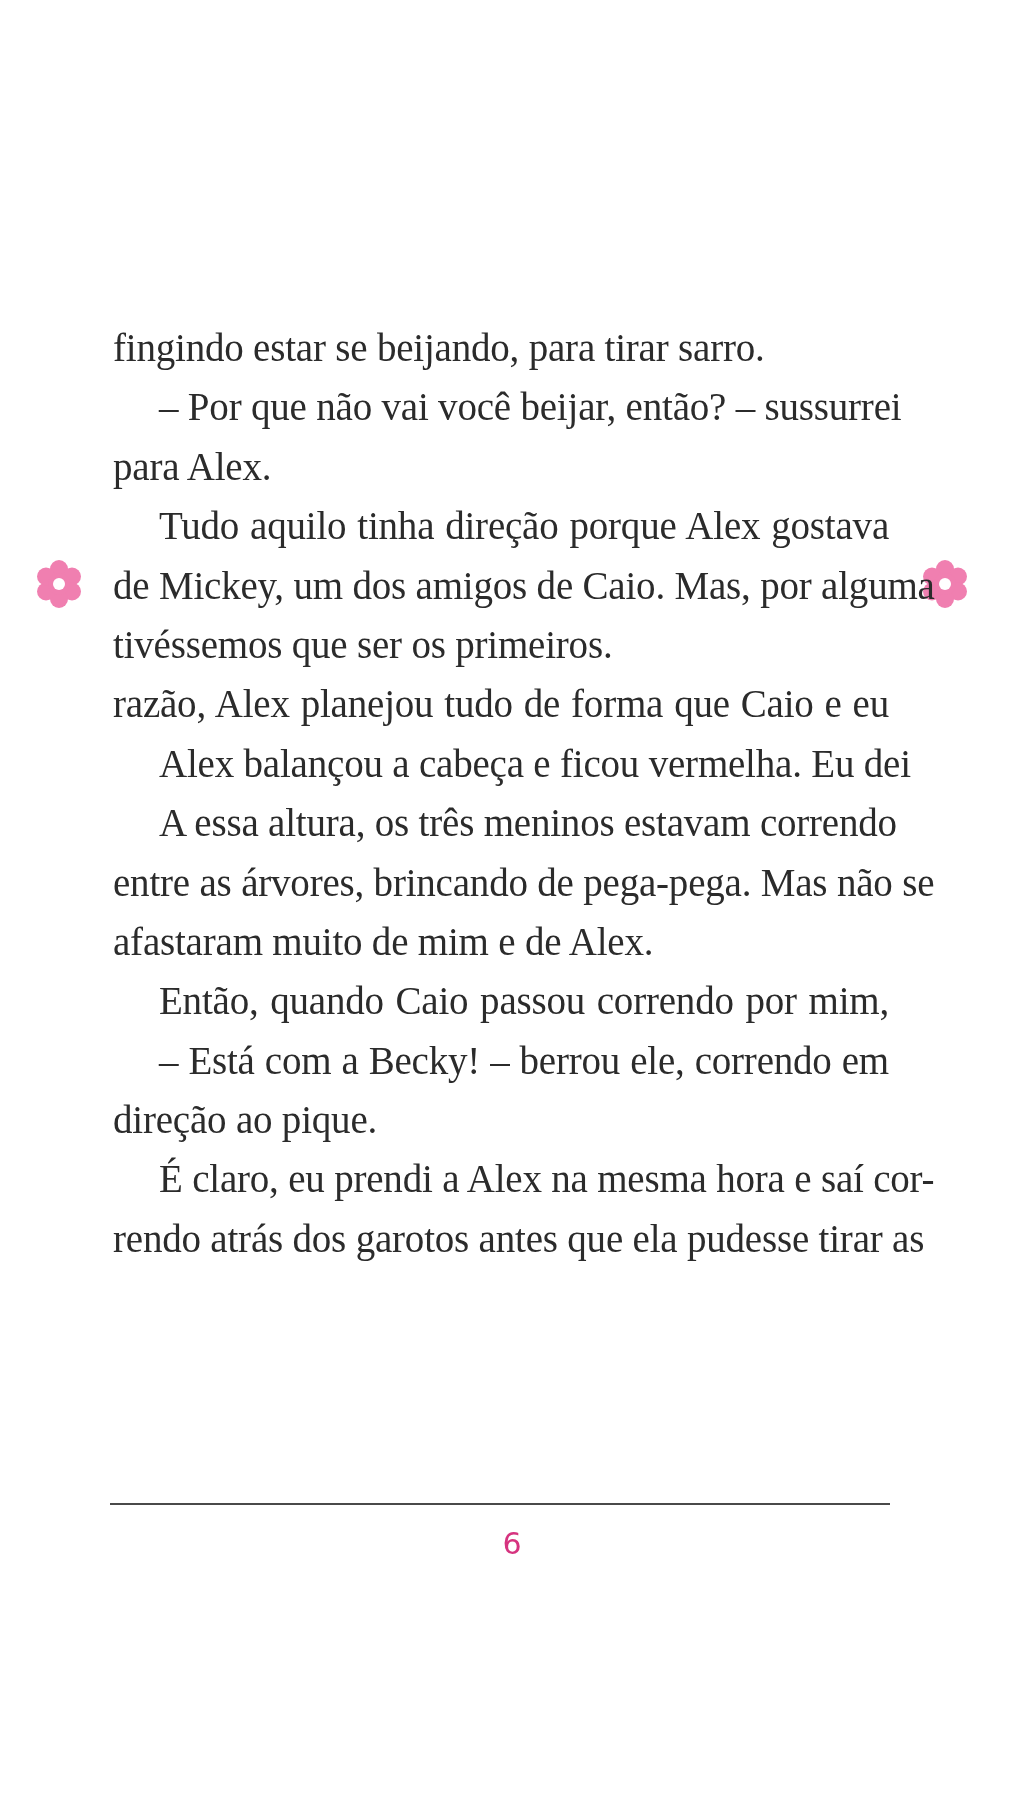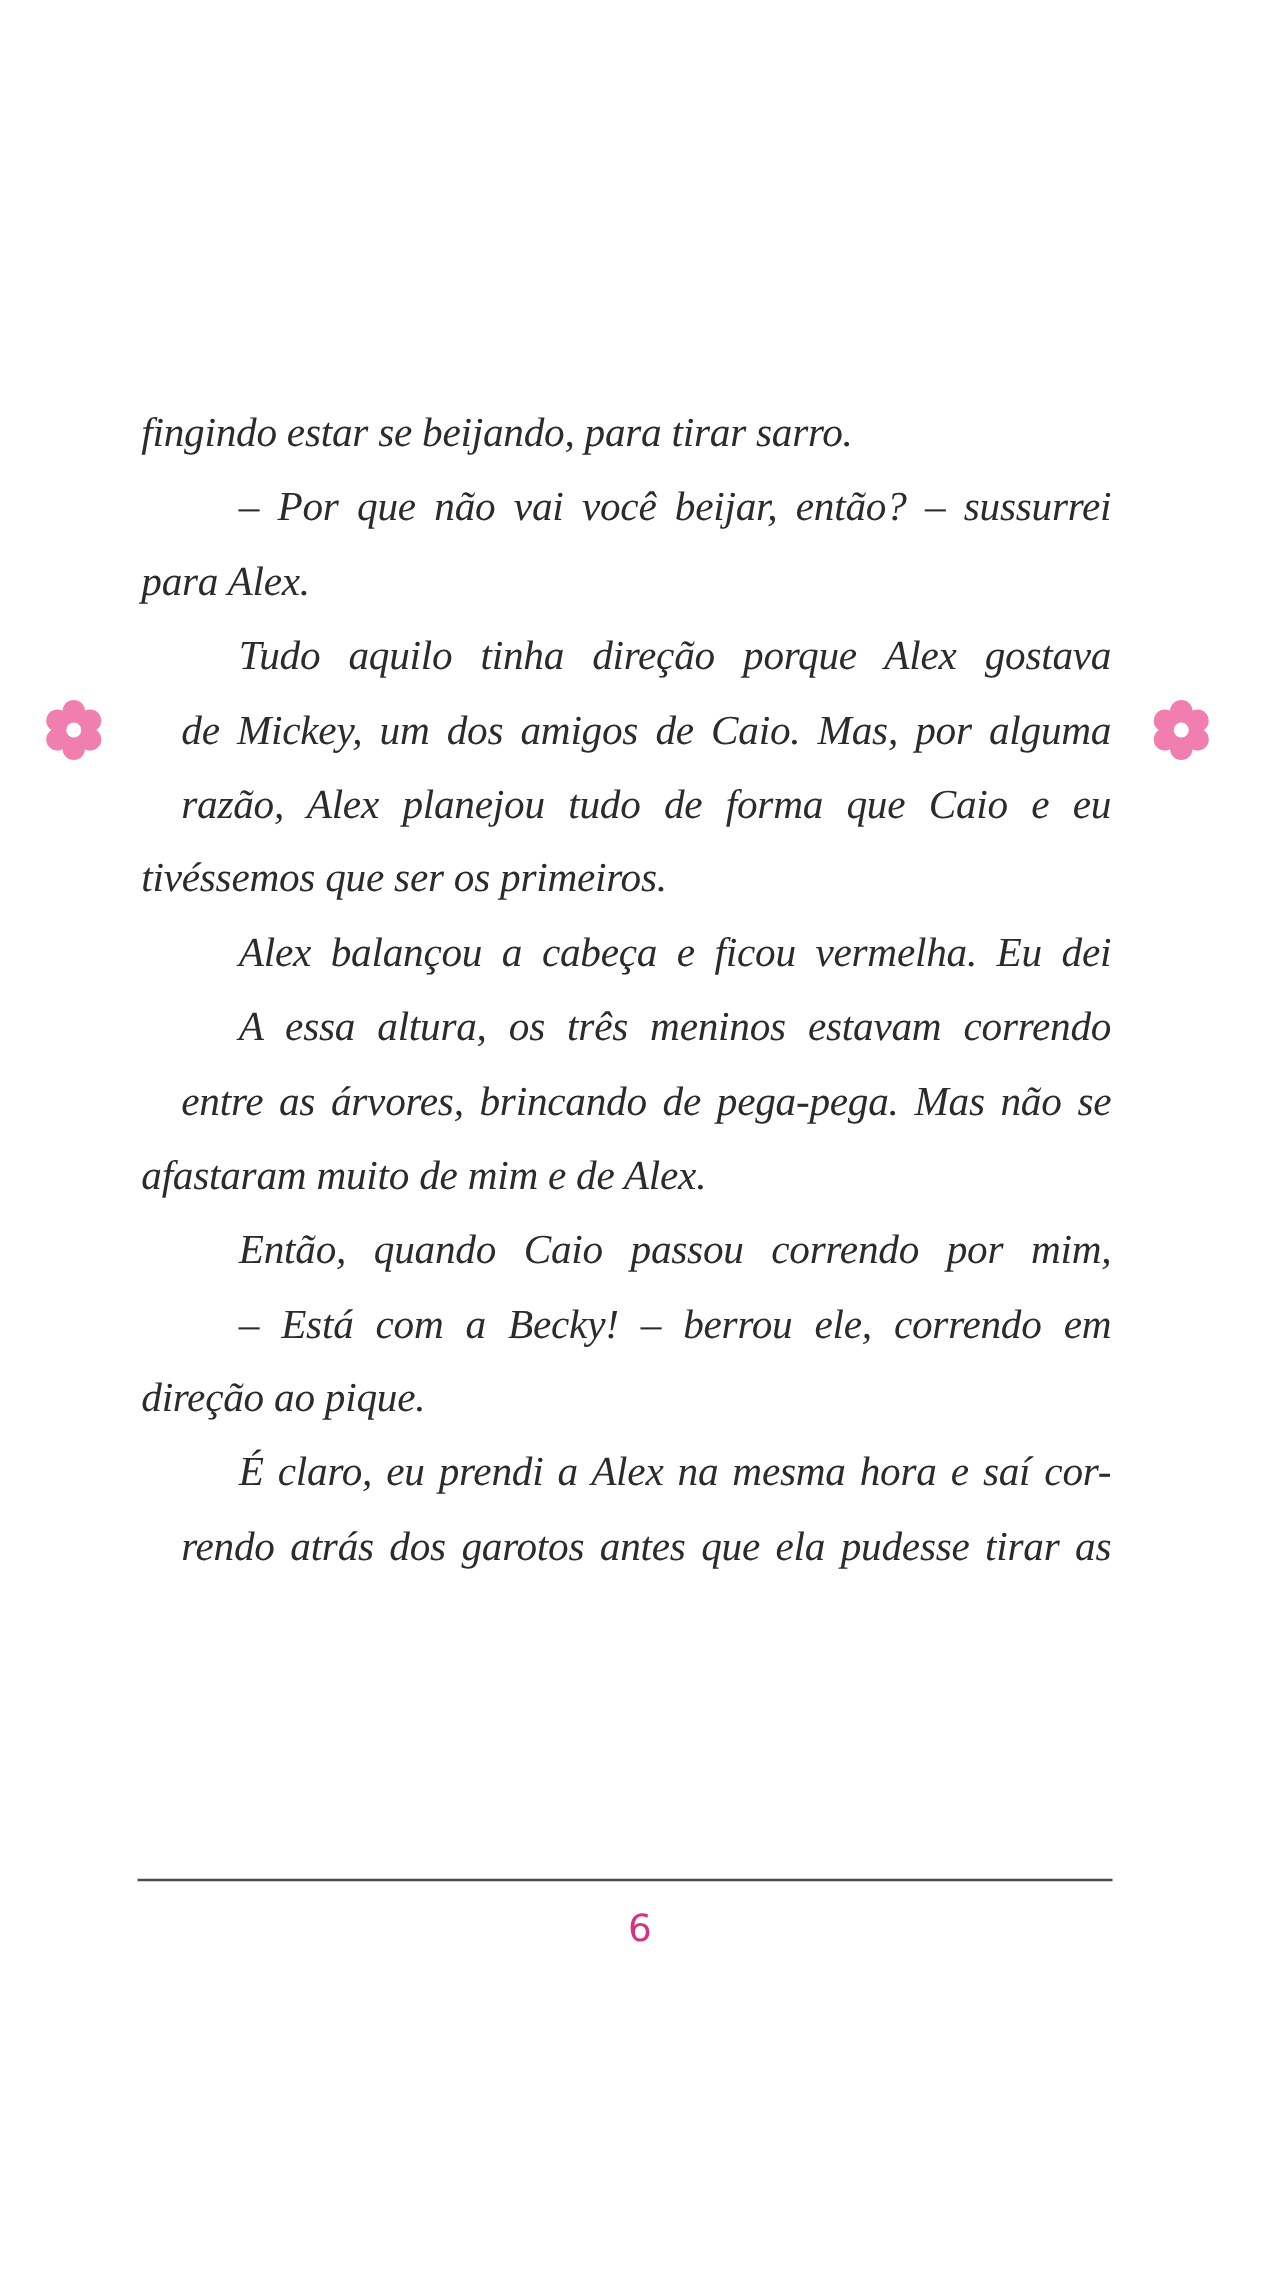--- a/index.html
+++ b/index.html
@@ -15,29 +15,27 @@
     .page { position: absolute; left: 0; top: 0; width: 1024px; height: 1820px; }
     .text-column {
       position: absolute;
       left: 113px;
       top: 318px;
       width: 776px;
     }
     .line {
       height: 59.4px;
       line-height: 59.4px;
-      font-size: 33px;
+      font-size: 39px;
       white-space: nowrap;
       letter-spacing: -0.2px;
-      font-style: italic;
     }
     .line.justify {
       text-align: justify;
       text-align-last: justify;
-      margin-left: 32px;
     }
     .line.indent { padding-left: 46px; }
     .flower {
       position: absolute;
       width: 52px;
       height: 52px;
     }
     .flower.left { left: 33px; top: 558px; }
     .flower.right { left: 919px; top: 558px; }
     .rule {
@@ -90,22 +88,22 @@
     </g>
     <circle cx="26" cy="26" r="6" fill="#ffffff"></circle>
   </svg>
 
   <div class="text-column">
     <div class="line">fingindo estar se beijando, para tirar sarro.</div>
     <div class="line indent justify">– Por que não vai você beijar, então? – sussurrei</div>
     <div class="line">para Alex.</div>
     <div class="line indent justify">Tudo aquilo tinha direção porque Alex gostava</div>
     <div class="line justify">de Mickey, um dos amigos de Caio. Mas, por alguma</div>
+    <div class="line">tivéssemos que ser os primeiros.</div>
     <div class="line justify">razão, Alex planejou tudo de forma que Caio e eu</div>
-    <div class="line">tivéssemos que ser os primeiros.</div>
     <div class="line indent justify">Alex balançou a cabeça e ficou vermelha. Eu dei</div>
     <div class="line indent justify">A essa altura, os três meninos estavam correndo</div>
     <div class="line justify">entre as árvores, brincando de pega-pega. Mas não se</div>
     <div class="line">afastaram muito de mim e de Alex.</div>
     <div class="line indent justify">Então, quando Caio passou correndo por mim,</div>
     <div class="line indent justify">– Está com a Becky! – berrou ele, correndo em</div>
     <div class="line">direção ao pique.</div>
     <div class="line indent justify">É claro, eu prendi a Alex na mesma hora e saí cor-</div>
     <div class="line justify">rendo atrás dos garotos antes que ela pudesse tirar as</div>
   </div>

